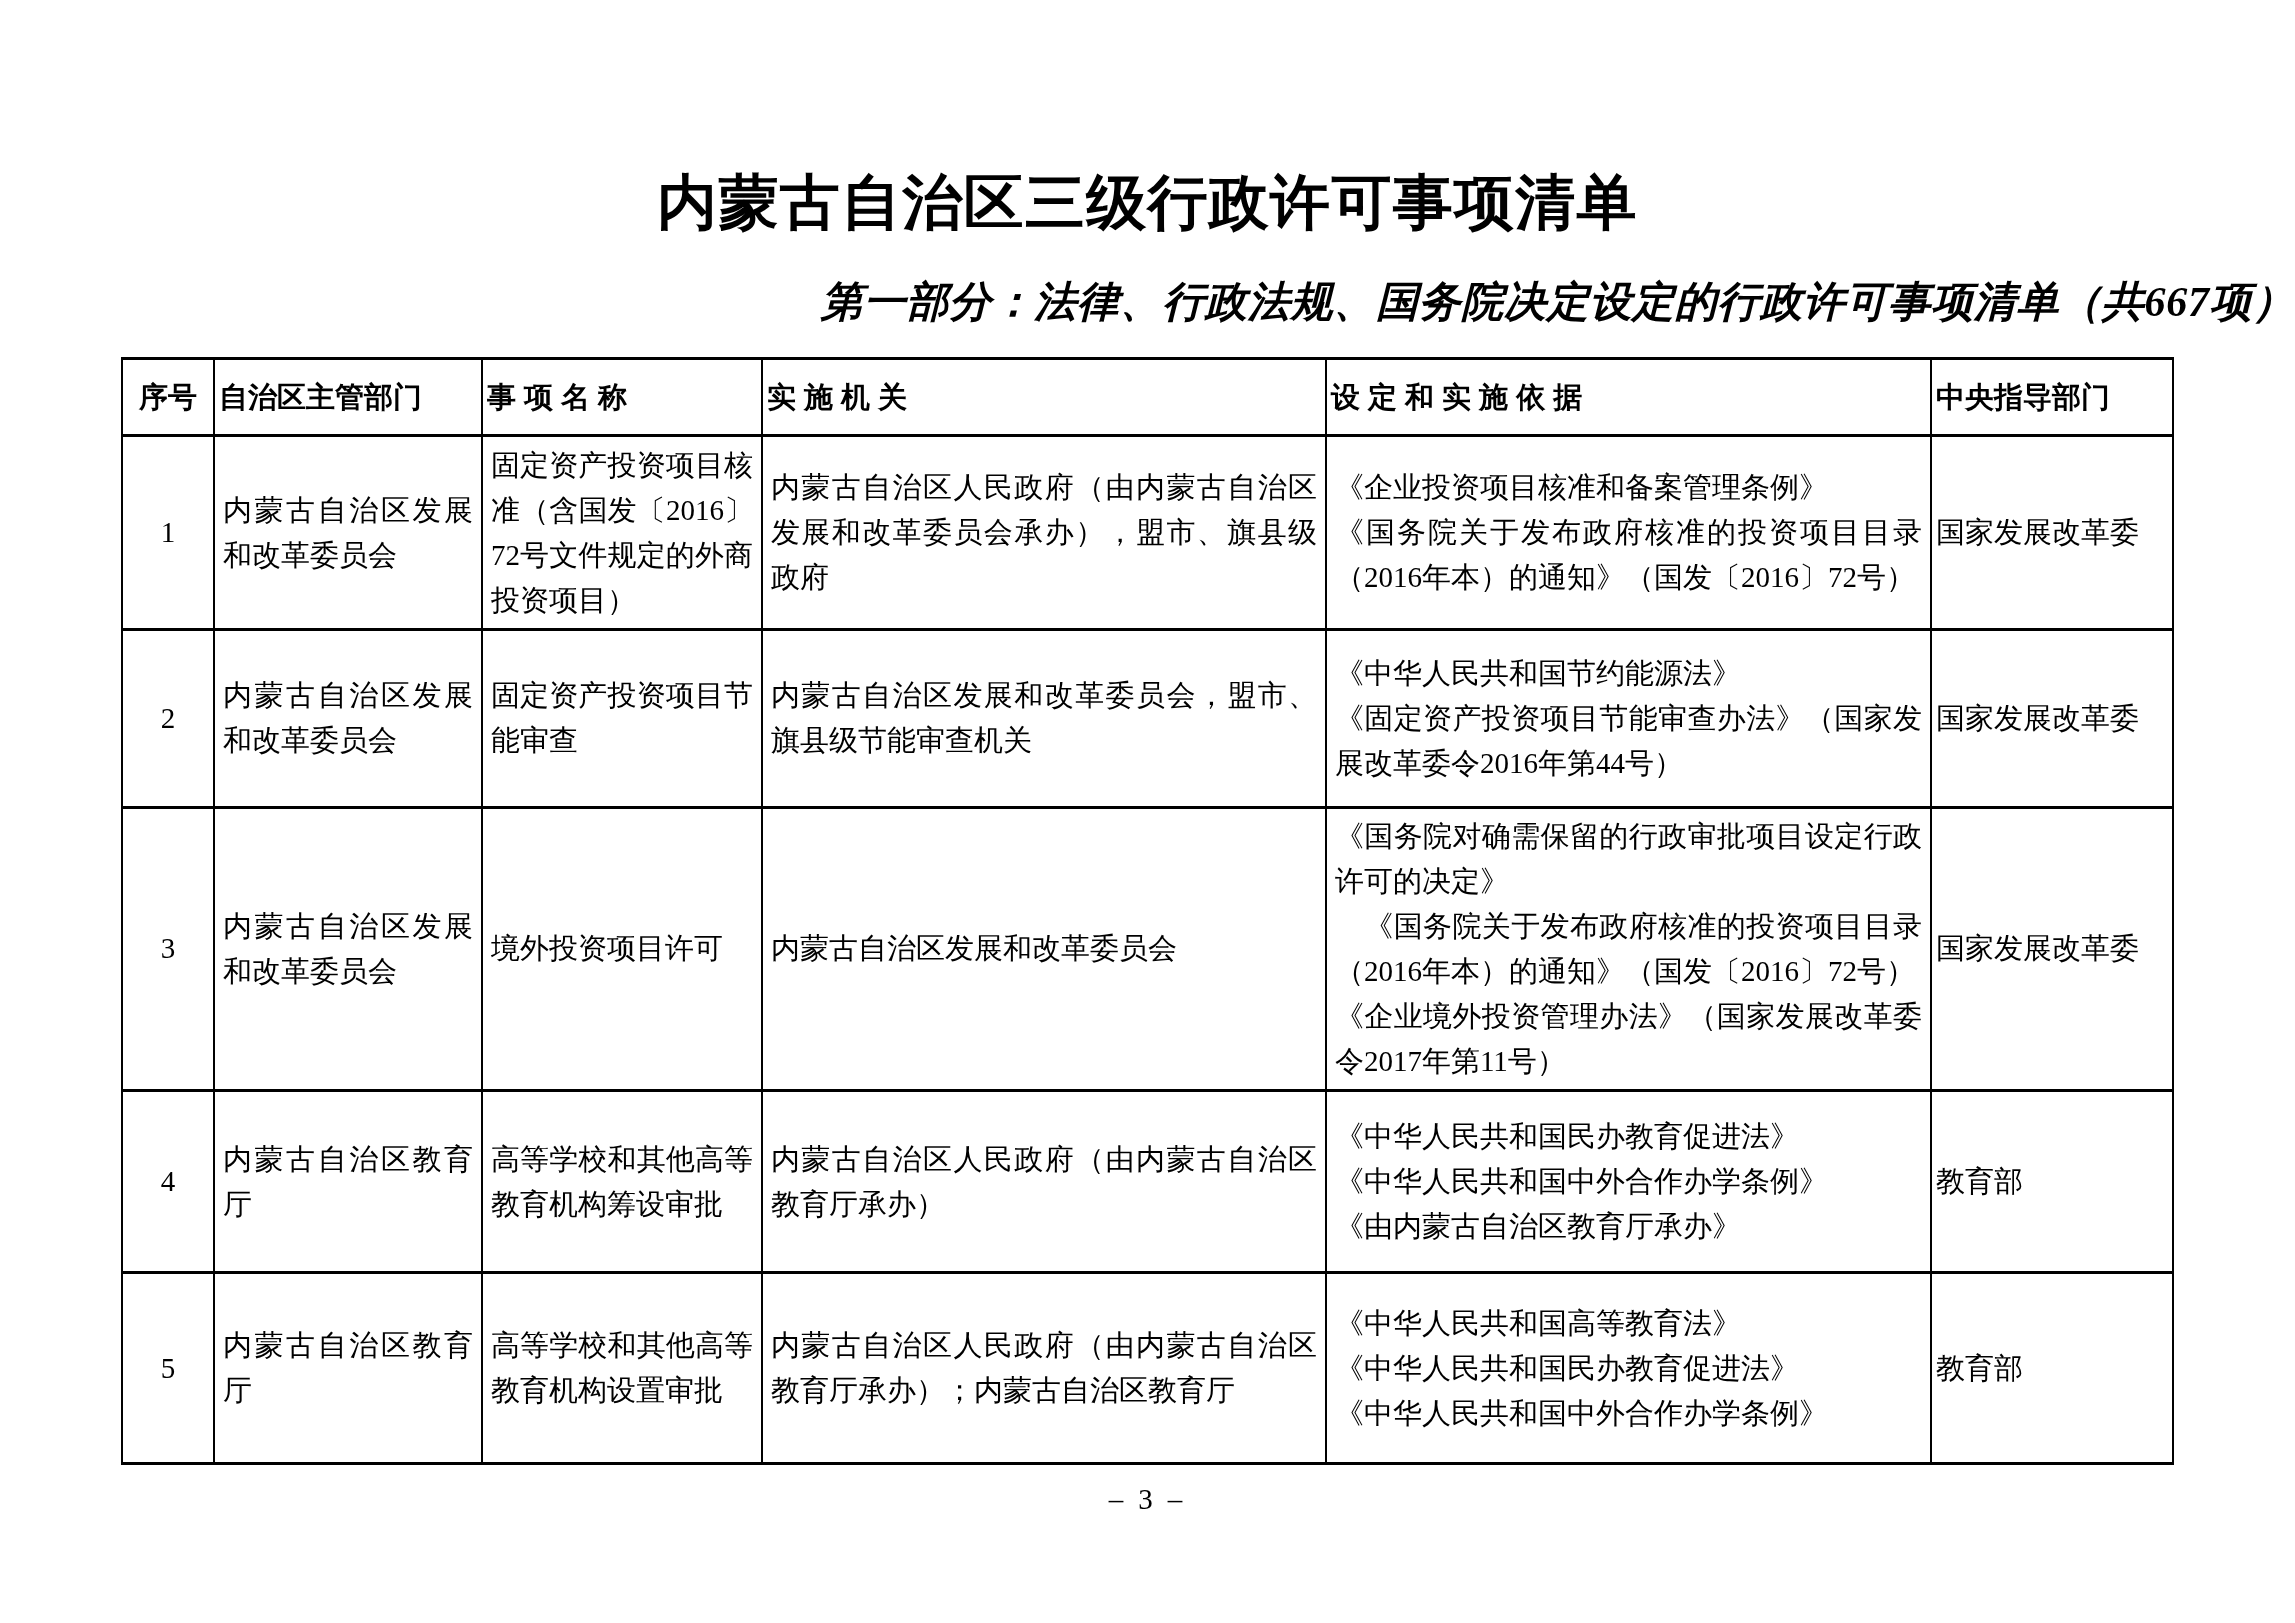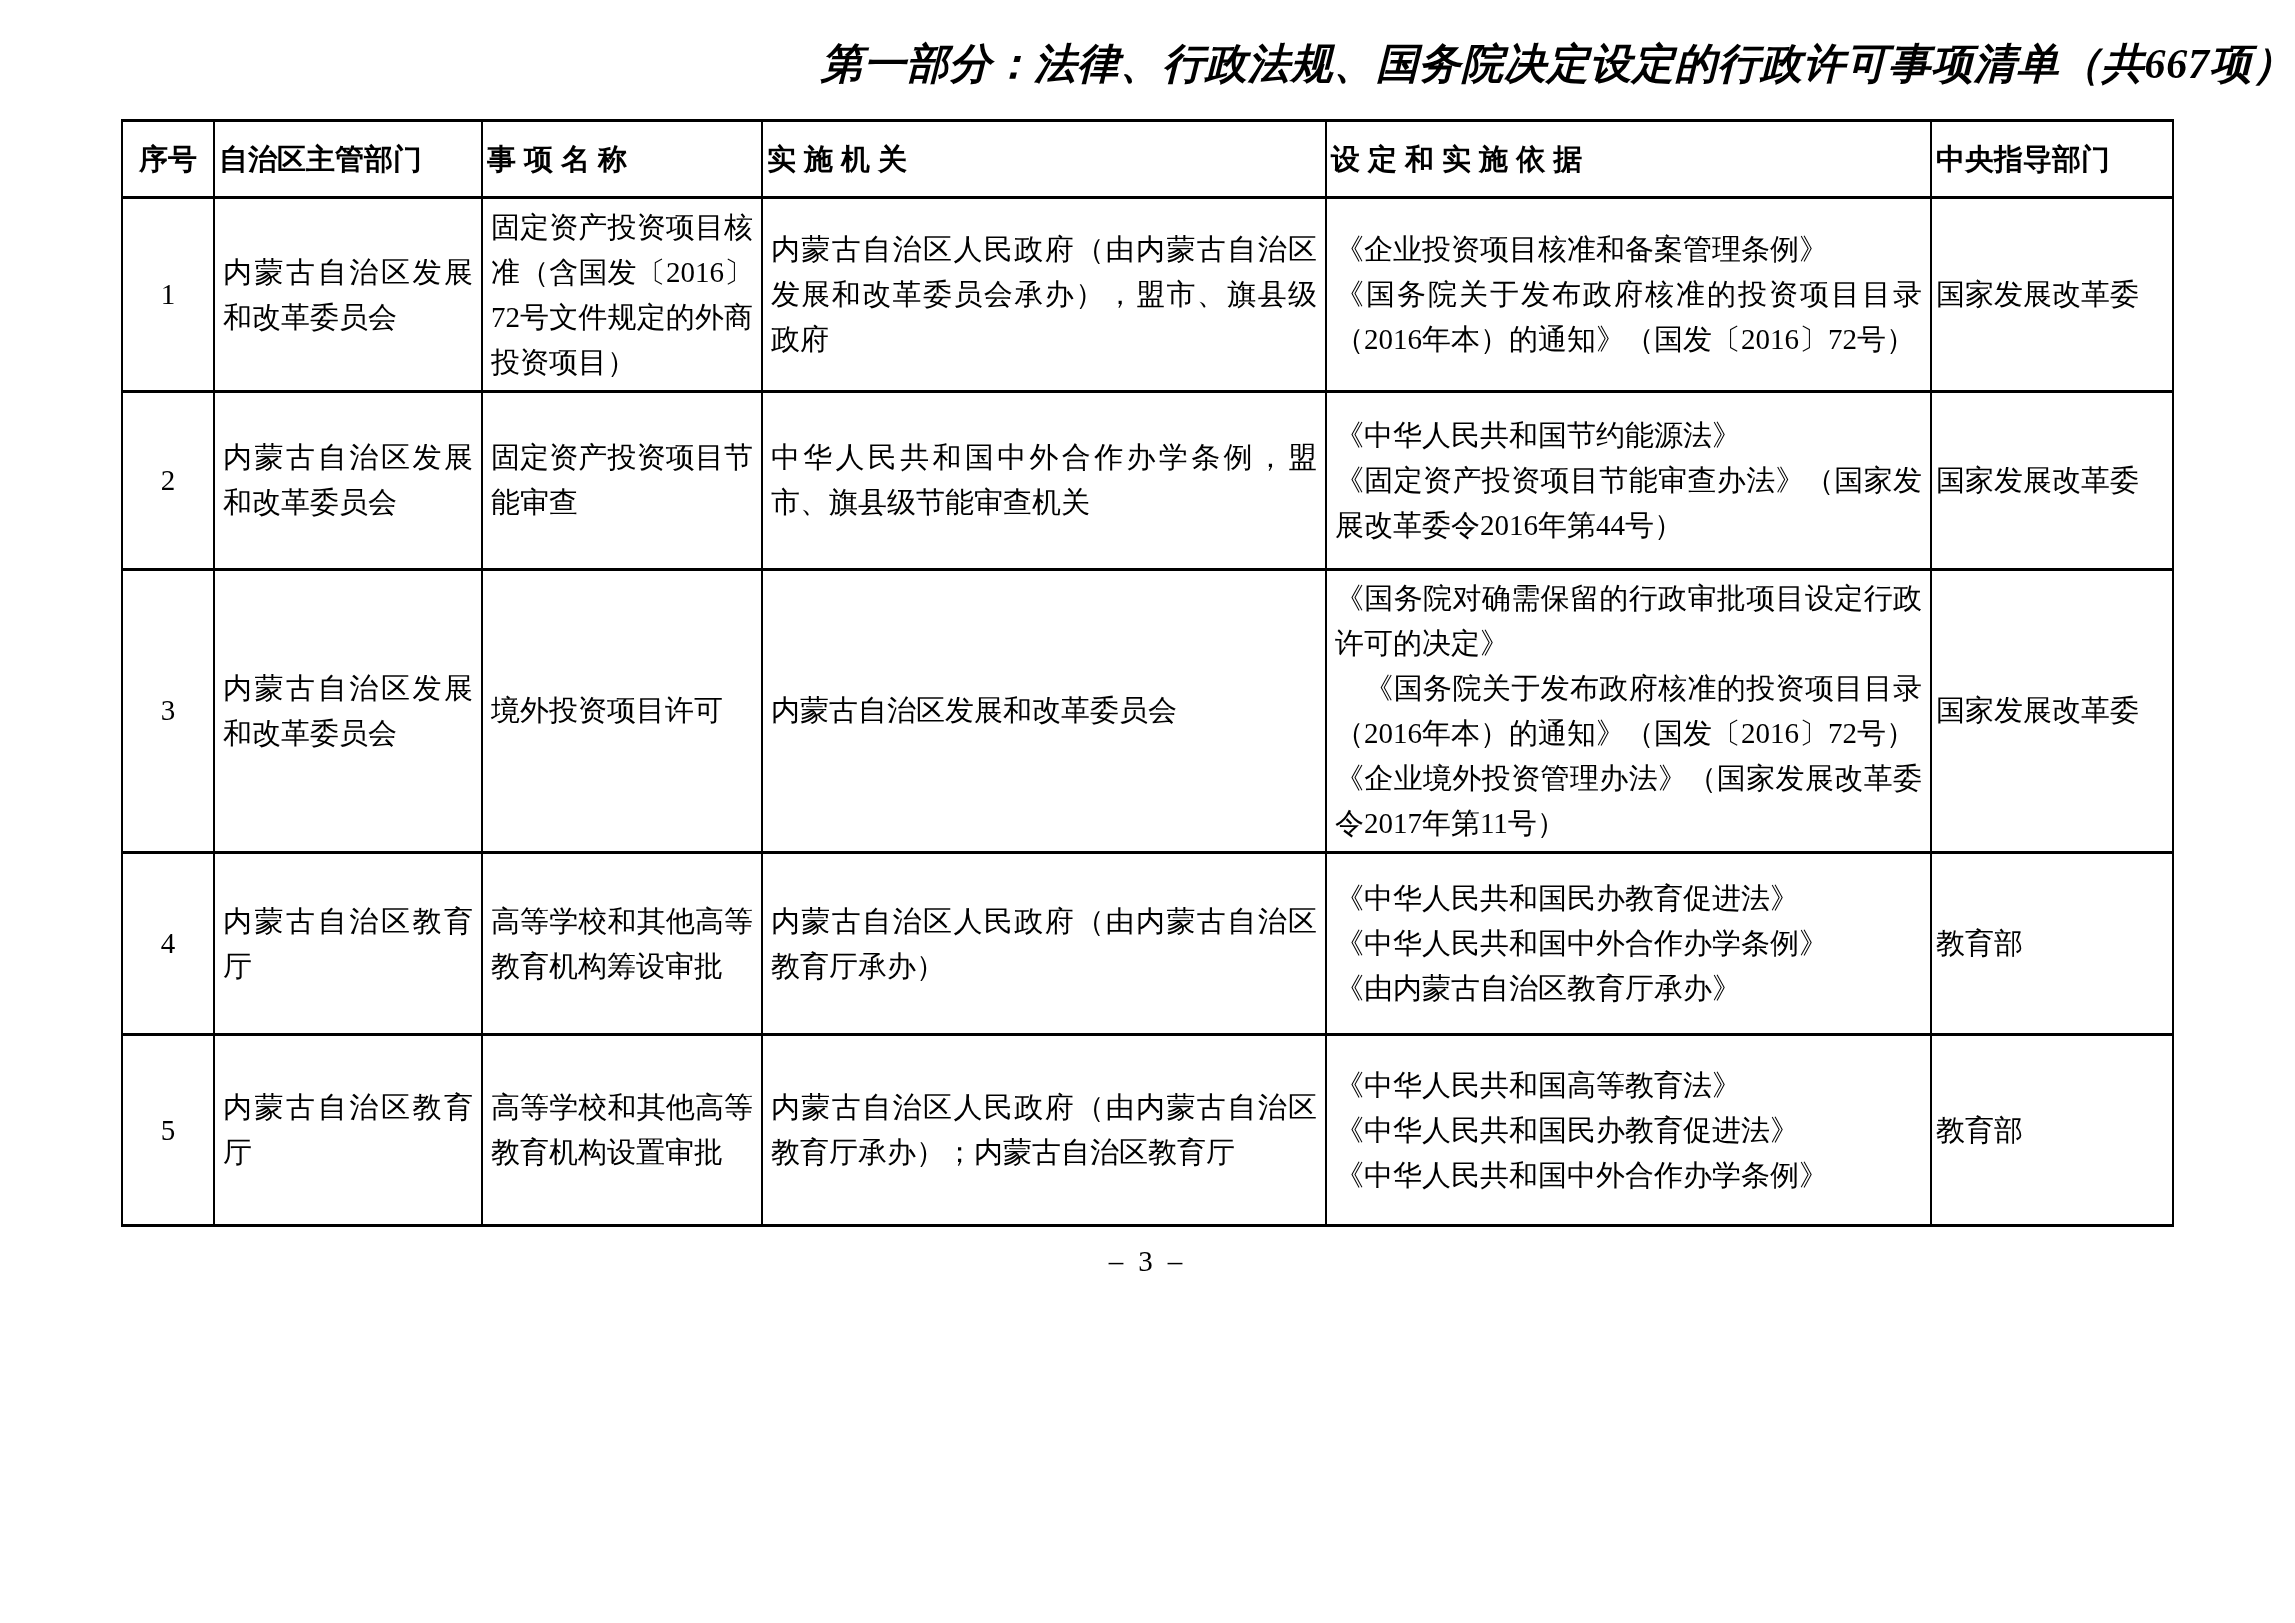--- a/index.html
+++ b/index.html
@@ -79,20 +79,21 @@
     text-align: center;
     font-size: 29px;
     letter-spacing: 3.9px;
   }
 </style>
 </head>
 <body>
 
 <div class="page">
 
+  <div class="doc-title">内蒙古自治区三级行政许可事项清单</div>
 
   <div class="doc-subtitle">第一部分：法律、行政法规、国务院决定设定的行政许可事项清单（共667项）</div>
 
   <div class="permit-table">
     <div class="tr header-row">
       <div class="th col-seq">序号</div>
       <div class="th col-dept">自治区主管部门</div>
       <div class="th col-item">事 项 名 称</div>
       <div class="th col-agency">实 施 机 关</div>
       <div class="th col-basis">设 定 和 实 施 依 据</div>
@@ -108,21 +109,21 @@
           <div class="basis-entry">《企业投资项目核准和备案管理条例》</div>
           <div class="basis-entry">《国务院关于发布政府核准的投资项目目录（2016年本）的通知》（国发〔2016〕72号）</div>
         </div>
     <div class="td col-central">国家发展改革委</div>
   </div>
 
   <div class="tr">
     <div class="td col-seq">2</div>
     <div class="td col-dept">内蒙古自治区发展和改革委员会</div>
     <div class="td col-item">固定资产投资项目节能审查</div>
-    <div class="td col-agency">中华人民共和国中外合作办学条例，盟市、旗县级节能审查机关</div>
+    <div class="td col-agency">内蒙古自治区发展和改革委员会，盟市、旗县级节能审查机关</div>
     <div class="td col-basis">
           <div class="basis-entry">《中华人民共和国节约能源法》</div>
           <div class="basis-entry">《固定资产投资项目节能审查办法》（国家发展改革委令2016年第44号）</div>
         </div>
     <div class="td col-central">国家发展改革委</div>
   </div>
 
   <div class="tr">
     <div class="td col-seq">3</div>
     <div class="td col-dept">内蒙古自治区发展和改革委员会</div>

